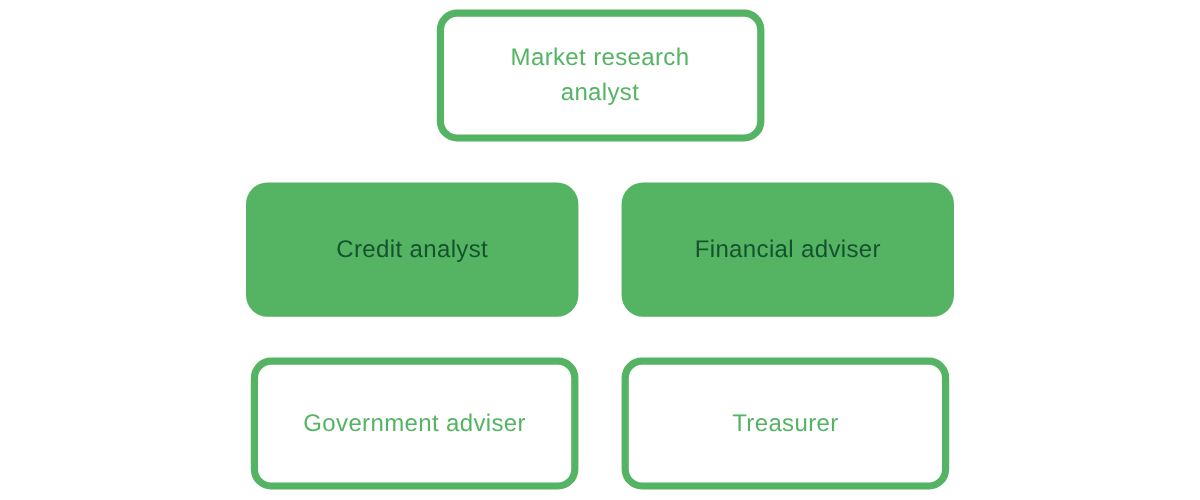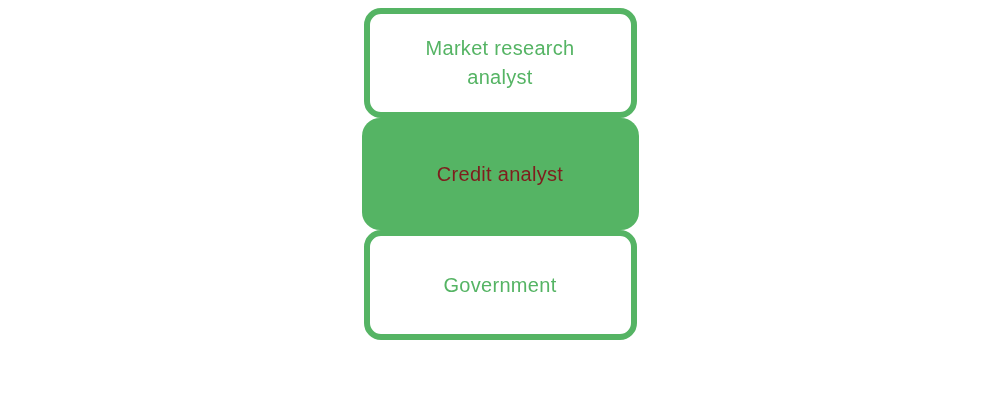--- a/index.html
+++ b/index.html
@@ -11,20 +11,21 @@
     position: relative;
     width: 1000px;
     height: 417px;
     background: #ffffff;
     font-family: "Liberation Sans", sans-serif;
     display: flex;
     flex-direction: column;
     align-items: center;
     padding-top: 8px;
     box-sizing: border-box;
+    gap: 34px;
     overflow: hidden;
   }
   .row {
     display: flex;
     flex-direction: row;
     justify-content: center;
     gap: 36px;
   }
   .node {
     box-sizing: border-box;
@@ -45,39 +46,45 @@
     border: 6px solid #55b464;
     border-radius: 17px;
     color: #55b464;
   }
   .node.filled {
     width: 277px;
     height: 112px;
     background: #55b464;
     border: none;
     border-radius: 18px;
-    color: #7f1d1d;
+    color: #14532d;
   }
 </style>
 </head>
 <body>
 
 <div class="canvas">
 
   <div class="row">
     <div class="node outline">
       <span>Market research analyst</span>
     </div>
   </div>
 
   <div class="row">
     <div class="node filled">
       <span>Credit analyst</span>
     </div>
+    <div class="node filled">
+      <span>Financial adviser</span>
+    </div>
   </div>
 
   <div class="row">
     <div class="node outline">
-      <span>Government</span>
+      <span>Government adviser</span>
+    </div>
+    <div class="node outline">
+      <span>Treasurer</span>
     </div>
   </div>
 
 </div>
 
 </body></html>

